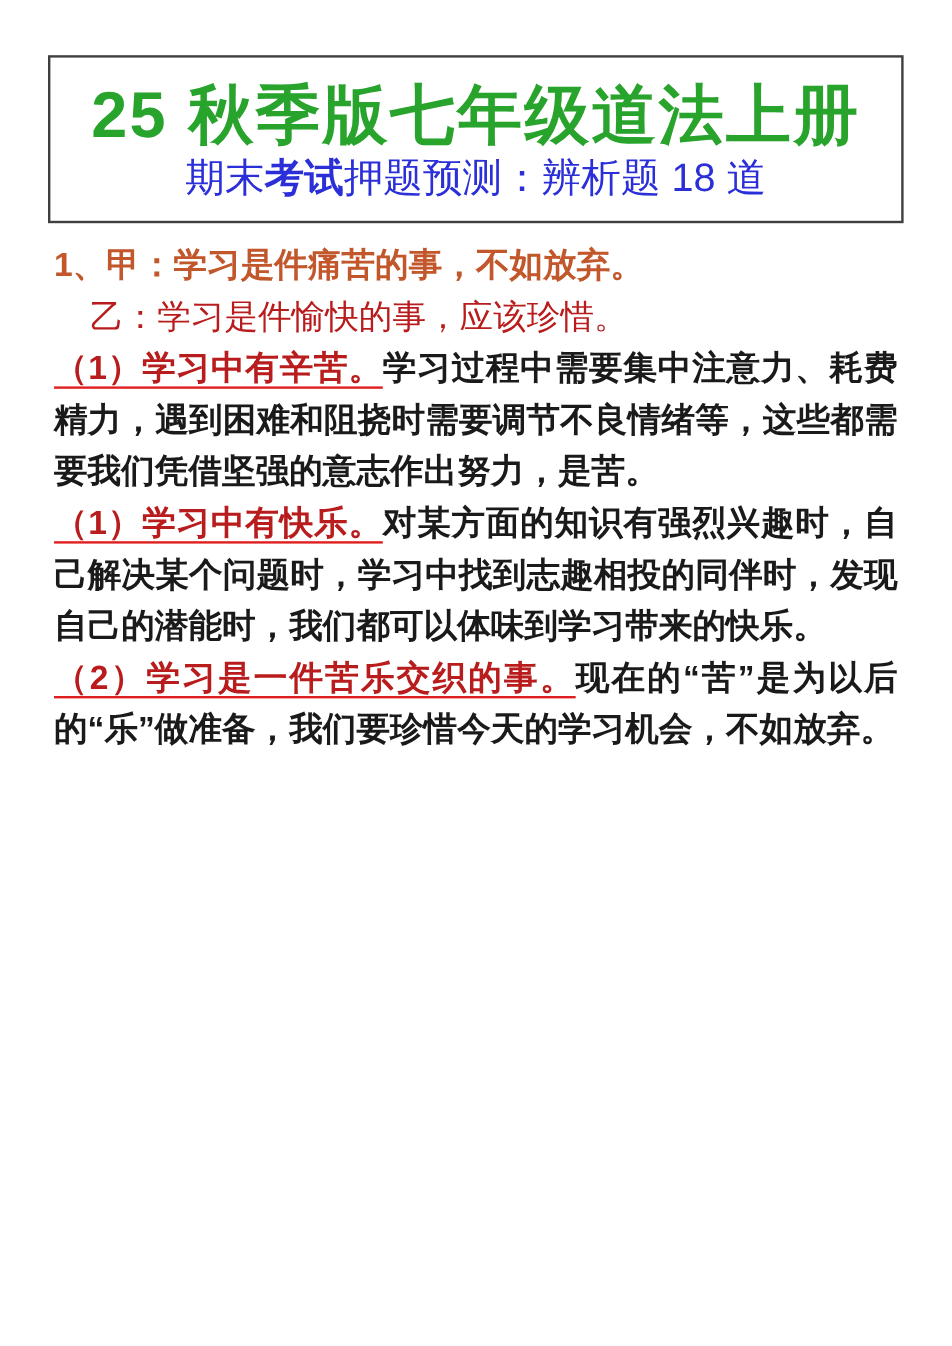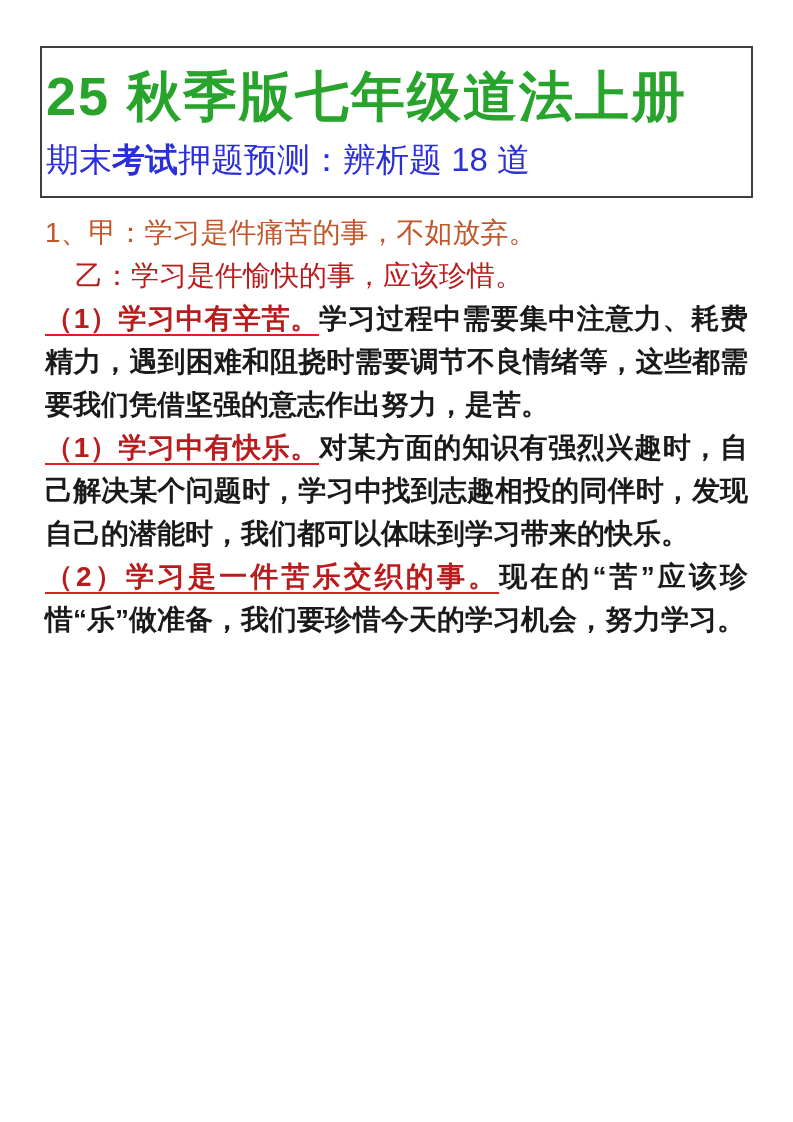--- a/index.html
+++ b/index.html
@@ -14,56 +14,55 @@
     background: #ffffff;
     font-family: "Liberation Sans", sans-serif;
     overflow: hidden;
   }
   .header-box {
     box-sizing: border-box;
     margin: 46px auto 0 auto;
     width: 713px;
     border: 2px solid #3f3f3f;
     background: #ffffff;
-    text-align: left;
+    text-align: center;
     padding: 16px 4px 16px 4px;
   }
   .doc-title {
     color: #28a32c;
     font-size: 54px;
     line-height: 64px;
     font-weight: bold;
     letter-spacing: 2px;
     white-space: nowrap;
   }
   .doc-subtitle {
     color: #2b2fd7;
     font-size: 33px;
     line-height: 40px;
-    margin-top: 12px;
     font-weight: normal;
   }
   .doc-subtitle .bold-seg {
     font-weight: bold;
   }
   .content {
     margin: 13px 45px 0 45px;
     font-size: 28px;
     line-height: 43px;
     color: #1a1a1a;
   }
   .question {
     margin: 0;
   }
   .question + .question {
     margin-top: 55px;
   }
   .speaker-a {
     color: #c1572b;
-    font-weight: normal;
+    font-weight: bold;
   }
   .speaker-b {
     color: #b91c1c;
     font-weight: normal;
     padding-left: 30px;
   }
   .answer {
     font-weight: bold;
     text-align: justify;
     color: #1a1a1a;
@@ -93,18 +92,18 @@
 
     <div class="question">
       <div class="speaker-a">1、甲：学习是件痛苦的事，不如放弃。</div>
       <div class="speaker-b">乙：学习是件愉快的事，应该珍惜。</div>
 
       <p class="answer"><span class="hl">（1）学习中有辛苦。</span><span>学习过程中需要集中注意力、耗费精力，遇到困难和阻挠时需要调节不良情绪等，这些都需要我们凭借坚强的意志作出努力，是苦。</span></p>
 
       <p class="answer"><span class="hl">（1）学习中有快乐。</span><span>对某方面的知识有强烈兴趣时，自己解决某个问题时，学习中找到志趣相投的同伴时，发现自己的潜能时，我们都可以体味到学习带来的快乐。</span></p>
 
 
-      <p class="answer"><span class="hl">（2）学习是一件苦乐交织的事。</span><span>现在的“苦”应该珍惜“乐”做准备，我们要珍惜今天的学习机会，努力学习。</span></p>
+      <p class="answer"><span class="hl">（2）学习是一件苦乐交织的事。</span><span>现在的“苦”是为以后的“乐”做准备，我们要珍惜今天的学习机会，不如放弃。</span></p>
     </div>
 
 
   </div>
 </div>
 
 </body></html>

